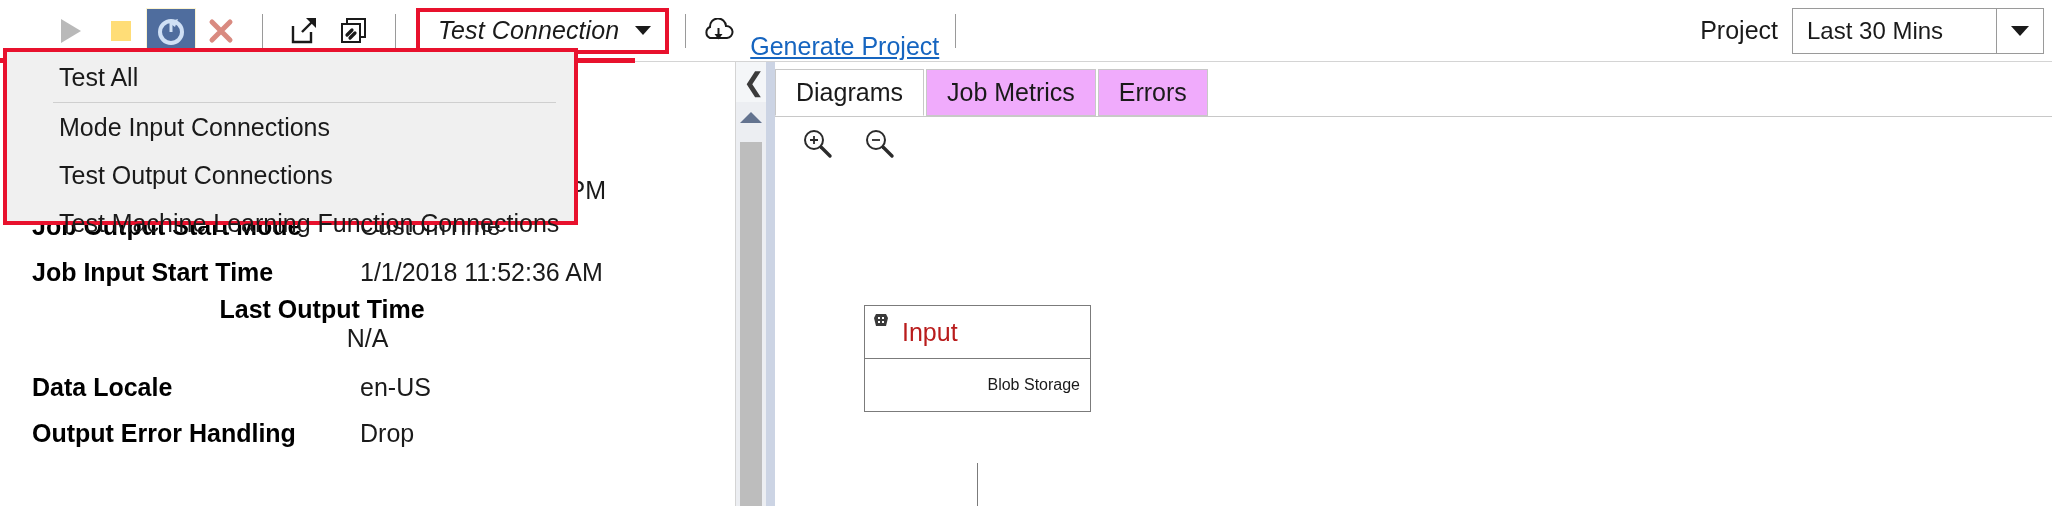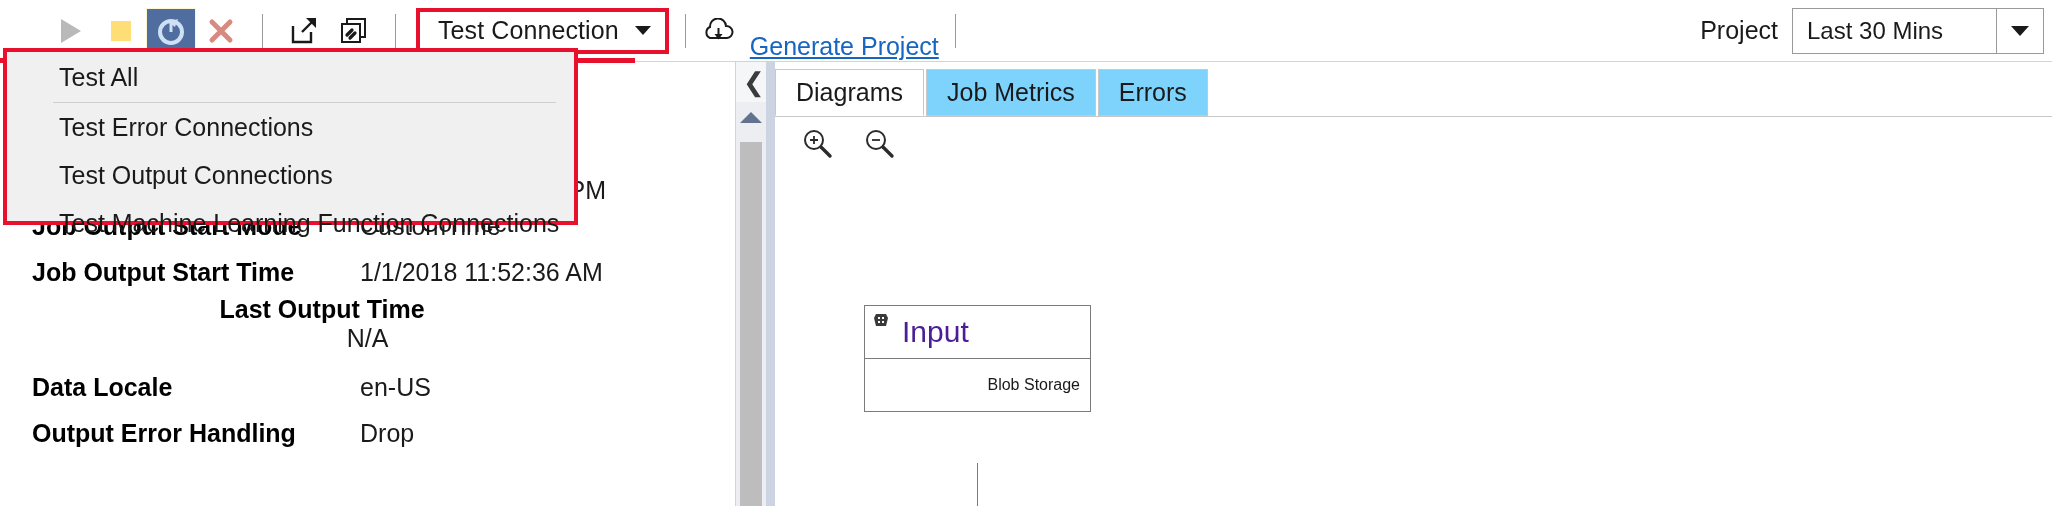--- a/index.html
+++ b/index.html
@@ -56,20 +56,21 @@
     position: relative;
     margin-left: 4px;
     border: 4px solid #e8112d;
     background: #ffffff;
     height: 46px;
     box-sizing: border-box;
     display: flex;
     align-items: center;
     padding: 0 14px 0 18px;
     z-index: 40;
+    font-style: italic;
   }
   #test-conn-label {
     font-size: 25px;
     color: #1a1a1a;
     white-space: nowrap;
     letter-spacing: .1px;
   }
   #test-conn-caret {
     margin-left: 16px;
     width: 0; height: 0;
@@ -273,21 +274,21 @@
   .tab {
     height: 47px;
     padding: 0 20px;
     display: flex;
     align-items: center;
     justify-content: center;
     font-size: 25px;
     color: #1a1a1a;
     box-sizing: border-box;
     border: 1px solid #c8c8c8;
-    background: #7dd3fc;
+    background: #f0abfc;
     margin-right: 2px;
     white-space: nowrap;
   }
   .tab.selected {
     background: #ffffff;
     border-bottom: 1px solid #ffffff;
     position: relative;
     z-index: 2;
   }
   #zoom-tools {
@@ -316,22 +317,22 @@
   }
   #node-head {
     height: 53px;
     border-bottom: 1px solid #7b7b7b;
     display: flex;
     align-items: center;
     position: relative;
     box-sizing: border-box;
   }
   #node-head-title {
-    font-size: 30px;
-    color: #4c1d95;
+    font-size: 25px;
+    color: #b91c1c;
     margin-left: 37px;
   }
   #node-badge-icon {
     position: absolute;
     left: 8px; top: 6px;
     width: 16px; height: 16px;
   }
   #node-body {
     height: 52px;
     display: flex;
@@ -443,21 +444,21 @@
     <span class="prop-key">Creation Time</span>
     <span class="prop-val">7/17/2018 3:57:25 PM</span>
   </div>
 
   <div class="prop-row" style="top:141px;">
     <span class="prop-key">Job Output Start Mode</span>
     <span class="prop-val">CustomTime</span>
   </div>
 
   <div class="prop-row" style="top:187px;">
-    <span class="prop-key">Job Output Start Time</span>
+    <span class="prop-key">Job Input Start Time</span>
     <span class="prop-val">1/1/2018 11:52:36 AM</span>
   </div>
 
   <div class="prop-row" style="top:233px;flex-direction:column;">
     <span class="prop-key">Last Output Time</span>
     <span class="prop-val">N/A</span>
   </div>
 
   <div class="prop-row" style="top:302px;">
     <span class="prop-key">Data Locale</span>
@@ -470,21 +471,21 @@
   </div>
 
 </div>
 
 <div id="menu">
   <div class="menu-item" id="menu-item-test-all">
     <span>Test All</span>
   </div>
   <div class="menu-sep"></div>
   <div class="menu-item">
-    <span>Test Error Connections</span>
+    <span>Mode Input Connections</span>
   </div>
   <div class="menu-item">
     <span>Test Output Connections</span>
   </div>
   <div class="menu-item">
     <span>Test Machine Learning Function Connections</span>
   </div>
 </div>
 
 <div id="pane-divider"></div>

